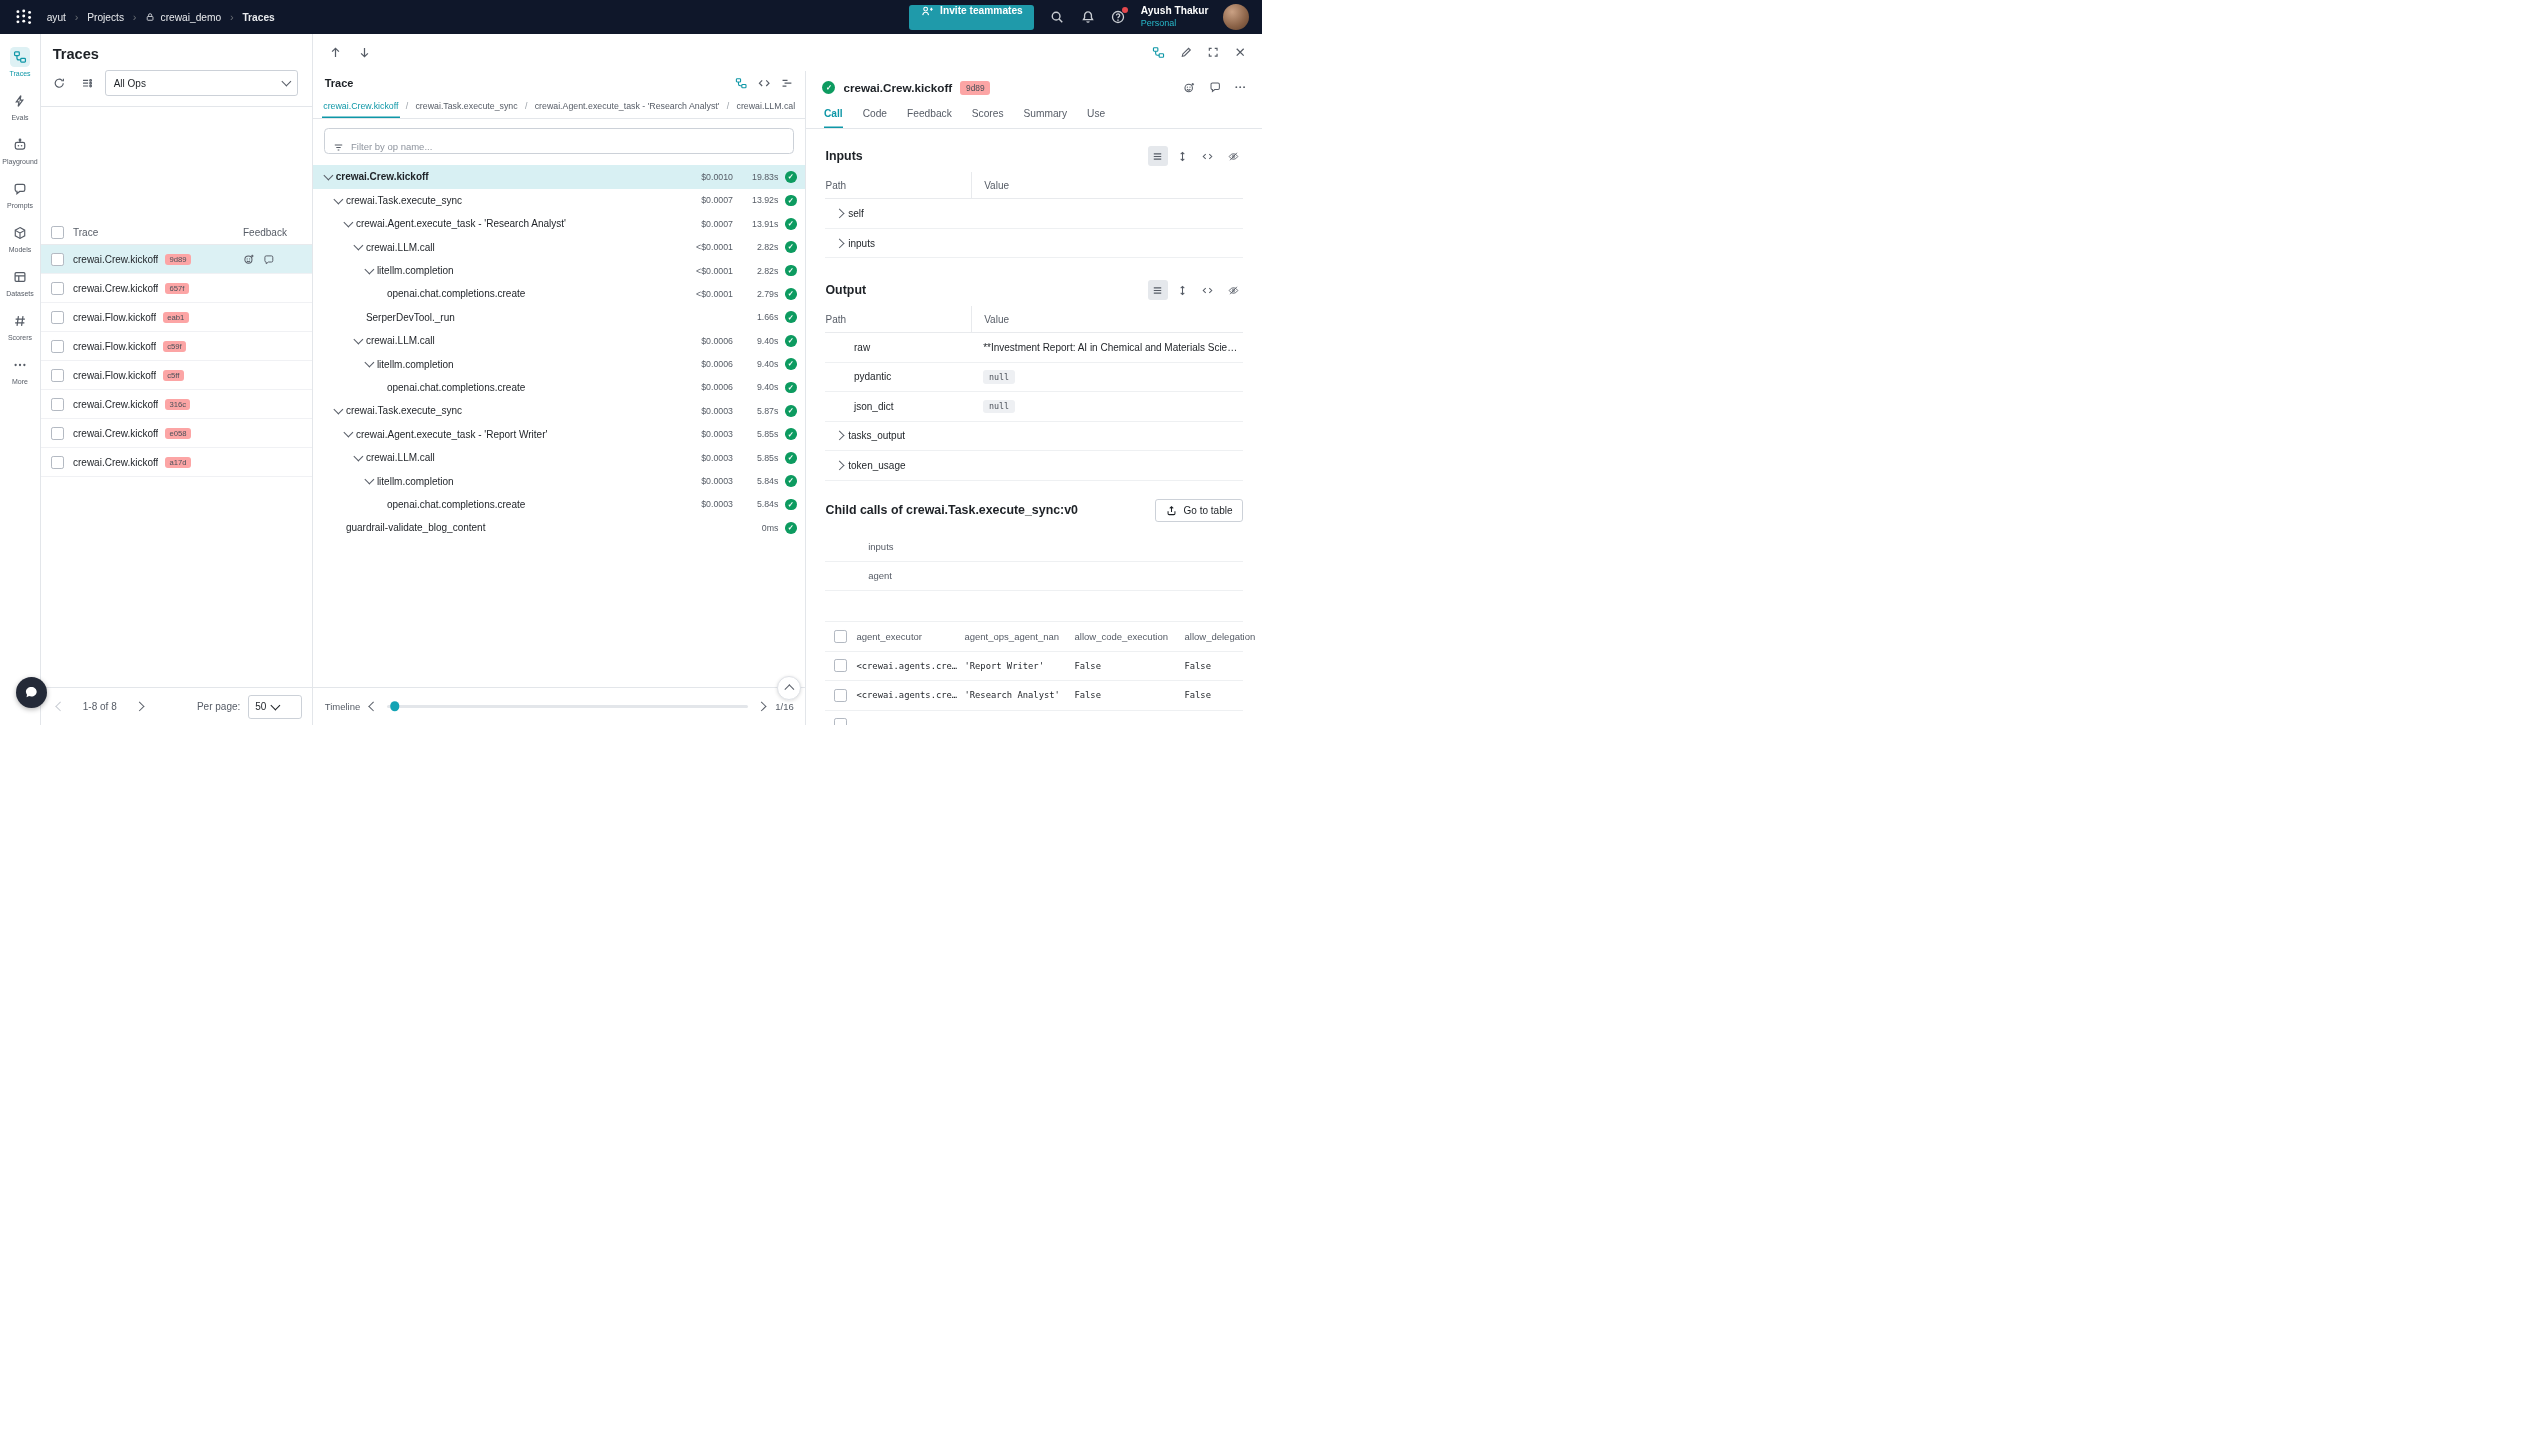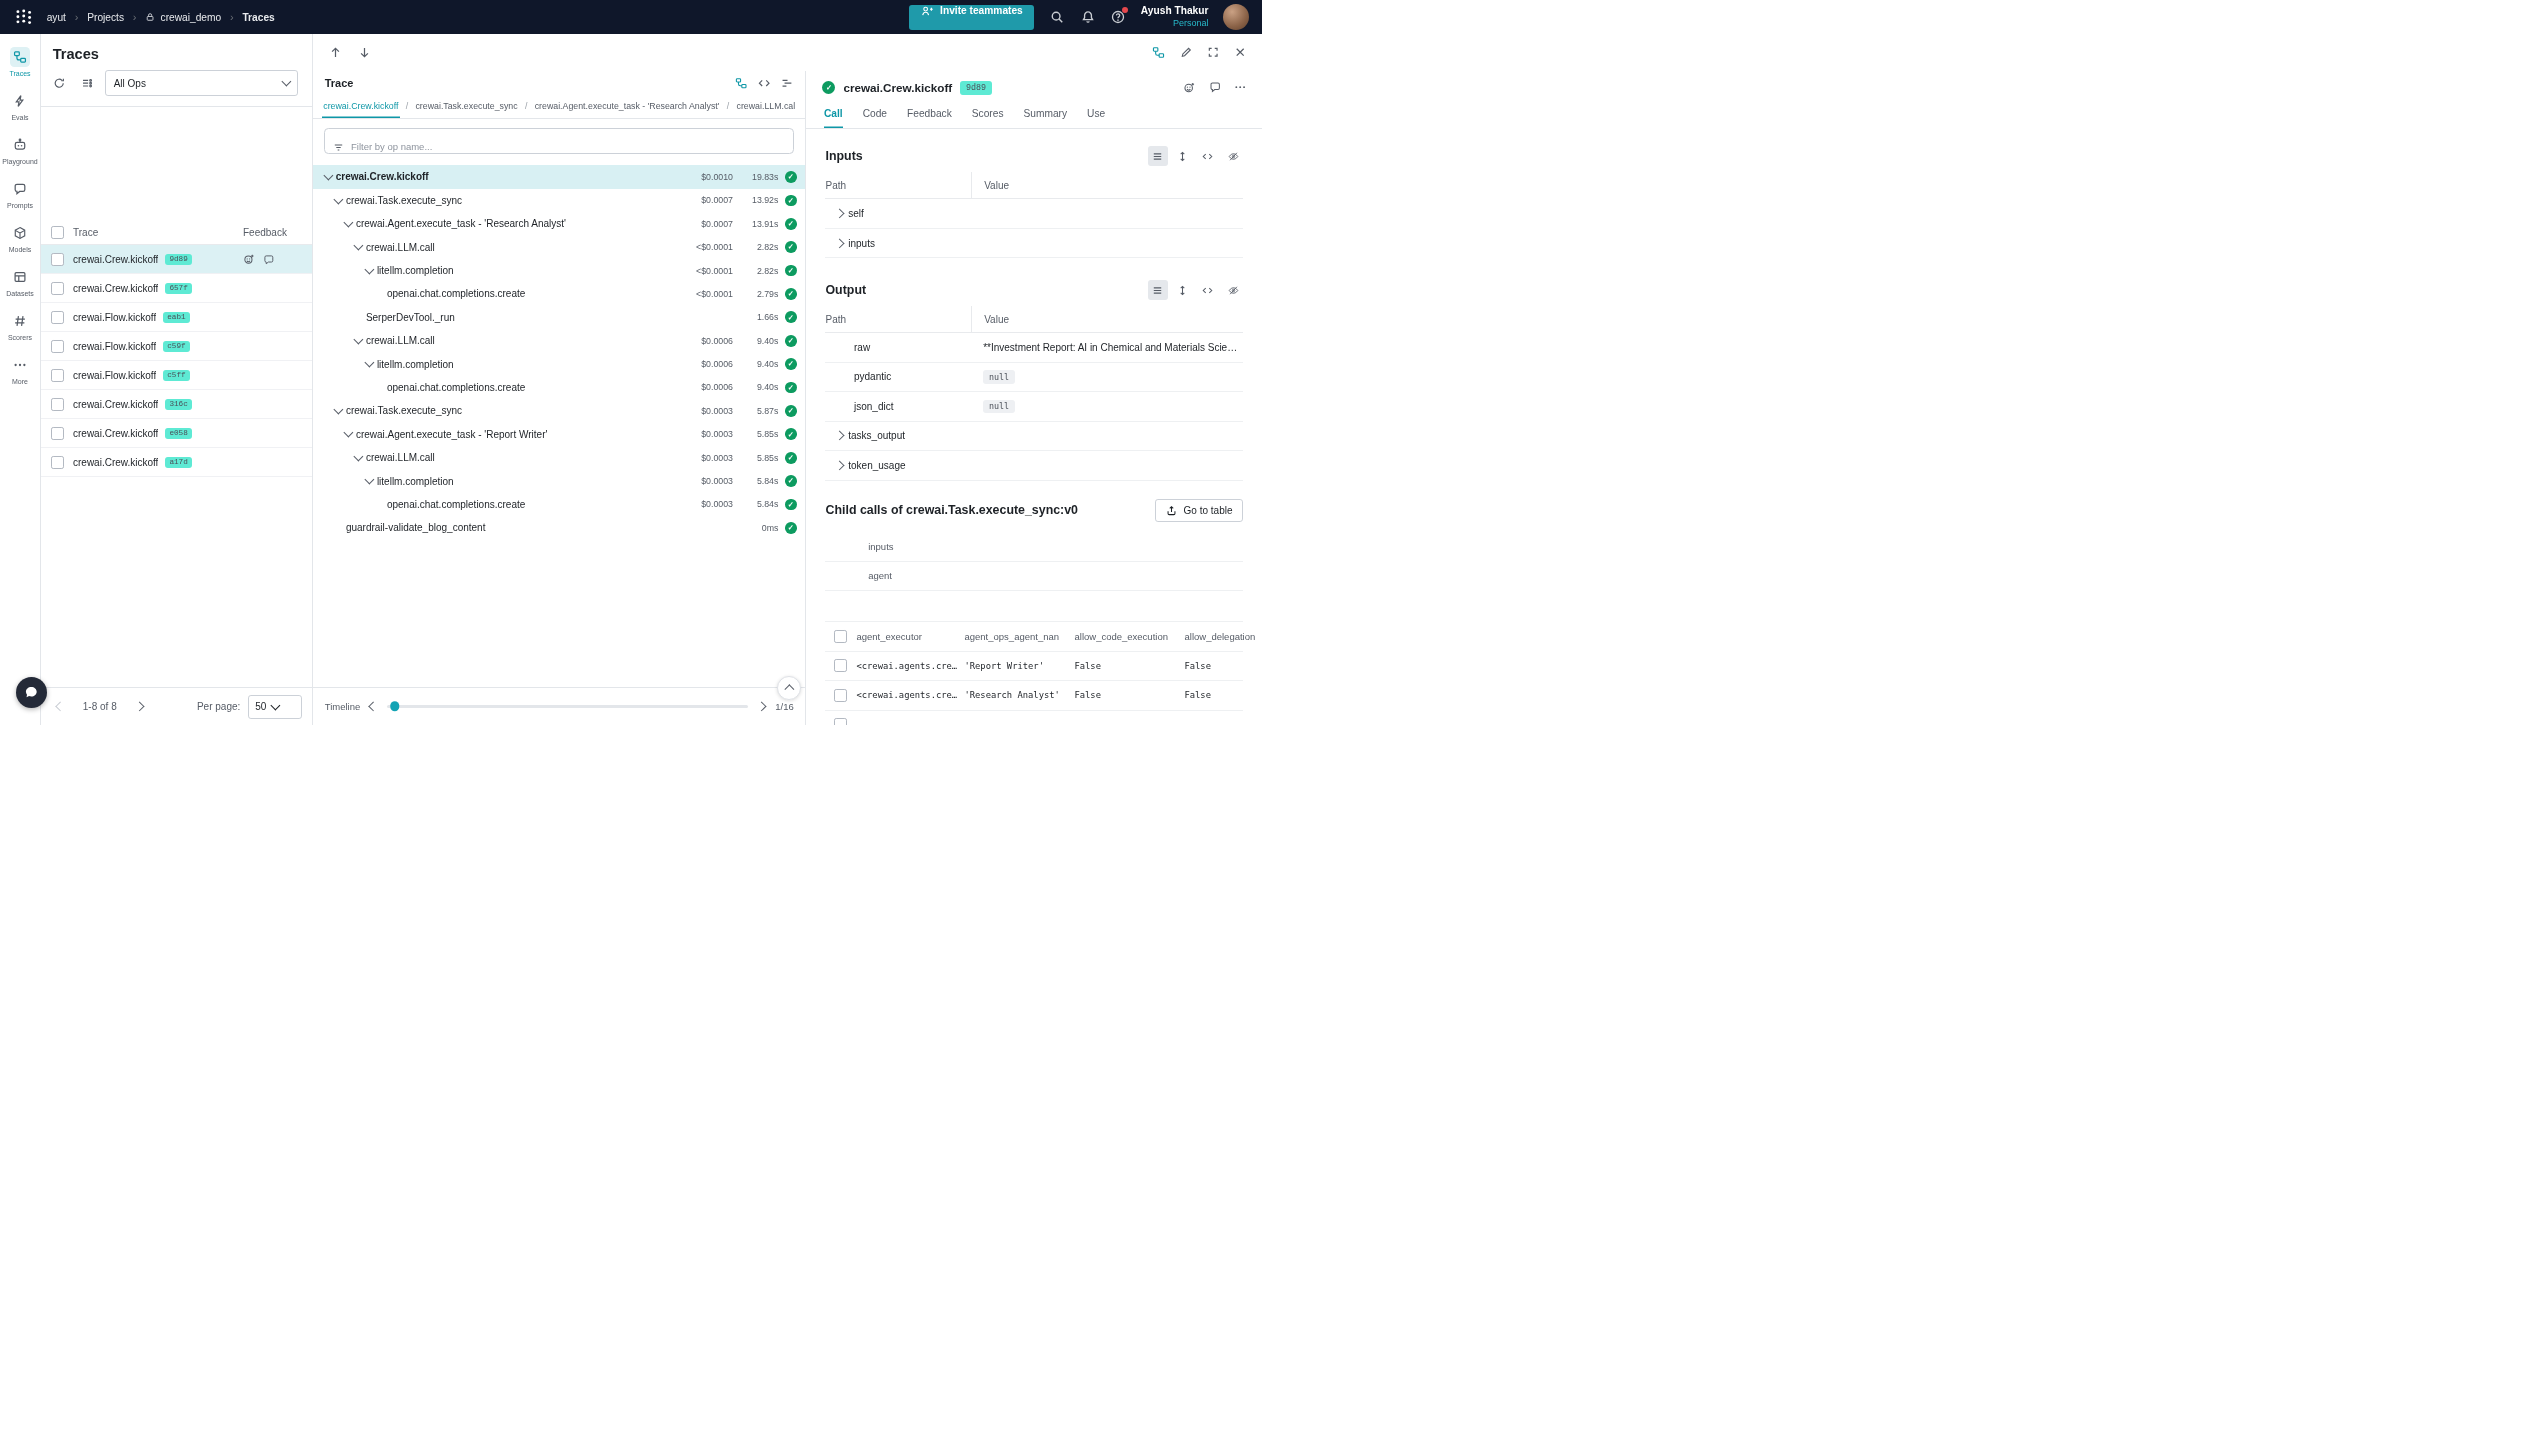--- a/index.html
+++ b/index.html
@@ -22,21 +22,21 @@
   .logo{width:22px;height:22px;display:flex;align-items:center;justify-content:center;cursor:pointer}
   .crumbs{display:flex;align-items:center;gap:8.8px;font-size:10.2px;color:#e8eaed}
   .crumb{cursor:pointer;display:flex;align-items:center;gap:5.1px;white-space:nowrap}
   .crumb.current{font-weight:700}
   .crumb-sep{color:#6b7077}
   .crumb-sep::after{content:"›";font-size:11px}
   .top-right{margin-left:auto;display:flex;align-items:center;gap:14.6px}
   .invite{display:flex;align-items:flex-start;gap:6.6px;background:#1f9aaa;border:none;color:#fff;font-family:inherit;font-size:10.2px;font-weight:600;height:25px;padding:0 11.7px;border-radius:2.9px;cursor:pointer}
   .tb-ic{position:relative;width:16px;height:16px;display:flex;align-items:center;justify-content:center;color:#c9cdd3;cursor:pointer}
   .tb-ic .dot{position:absolute;top:-2.2px;right:-2.2px;width:6.6px;height:6.6px;border-radius:50%;background:#e5484d}
-  .userblock{display:flex;flex-direction:column;align-items:flex-end;line-height:1.25;cursor:pointer}
+  .userblock{display:flex;flex-direction:column;align-items:flex-start;line-height:1.25;cursor:pointer}
   .uname{font-size:10.2px;font-weight:700;color:#fff}
   .uscope{font-size:9px;color:#27b8c9}
   .avatar{width:26px;height:26px;border-radius:50%;background:radial-gradient(circle at 35% 30%,#caa184,#8a6247 60%,#5d3f2c);cursor:pointer;flex:0 0 26px}
   
   .main{flex:1;display:flex;min-height:0}
   .side{flex:0 0 40px;border-right:0.7px solid #e3e6ea;display:flex;flex-direction:column;padding-top:5.8px}
   .side-item{height:44px;display:flex;flex-direction:column;align-items:center;justify-content:center;gap:2.9px;color:#565c66;cursor:pointer}
   .side-ic{width:20.5px;height:20.5px;display:flex;align-items:center;justify-content:center;border-radius:4.4px;color:#565c66}
   .side-item.active{color:#0e97a7}
   .side-item.active .side-ic{background:#def1f4;color:#0e97a7}
@@ -49,21 +49,21 @@
   .opsel{flex:1;height:23.4px;border:0.7px solid #ccd1d8;border-radius:2.9px;display:flex;align-items:center;gap:5.8px;padding:0 7.3px;font-size:10px;cursor:pointer;color:#1d2126;margin-right:5px}
   .opsel .cv{margin-left:auto;color:#565c66}
   .lp-spacer{height:114px}
   .lhead,.lrow{display:grid;grid-template-columns:32px 1fr 69px;align-items:center}
   .lhead{height:23.4px;color:#565c66;font-size:10px;border-bottom:0.7px solid #e8eaed}
   .cbc{display:flex;justify-content:center}
   .lrow{height:28px;border-bottom:0.7px solid #f0f1f4;cursor:pointer;font-size:10px}
   .lrow.sel{background:#dcf1f4}
   .lname{display:flex;align-items:center;gap:6.6px;overflow:hidden;padding-right:4.4px}
   .nm{white-space:nowrap;overflow:hidden;text-overflow:ellipsis}
-  .idchip{font-family:Liberation Mono, monospace;font-size:7.7px;color:#4b5059;background:#5eead4;border-radius:2.9px;padding:1.1px 4.4px;flex:0 0 auto}
+  .idchip{font-family:Liberation Sans, sans-serif;font-size:7.7px;color:#4b5059;background:#fca5a5;border-radius:2.9px;padding:1.1px 4.4px;flex:0 0 auto}
   .lfb{display:flex;align-items:center;gap:7.3px;color:#565c66}
   .lp-footer{margin-top:auto;height:37px;border-top:0.7px solid #e3e6ea;display:flex;align-items:center;padding:0 10.2px 0 16px;font-size:10px;color:#565c66;gap:0}
   .pg-prev{color:#c6cad1;margin-right:19px;cursor:default}
   .pg-next{color:#565c66;margin-left:19px;cursor:pointer}
   .pp{margin-left:auto;display:flex;align-items:center;gap:7.3px}
   .pp-sel{height:22px;min-width:39px;border:0.7px solid #ccd1d8;border-radius:2.9px;display:flex;align-items:center;gap:5.8px;padding:0 6.6px;cursor:pointer;color:#1d2126}
   
   .detail{flex:1;display:flex;flex-direction:column;min-width:0;min-height:0}
   .dtoolbar{flex:0 0 37px;display:flex;align-items:center;padding:0 16px;gap:16px}
   .dtool-right{margin-left:auto;display:flex;align-items:center;gap:14.6px}

